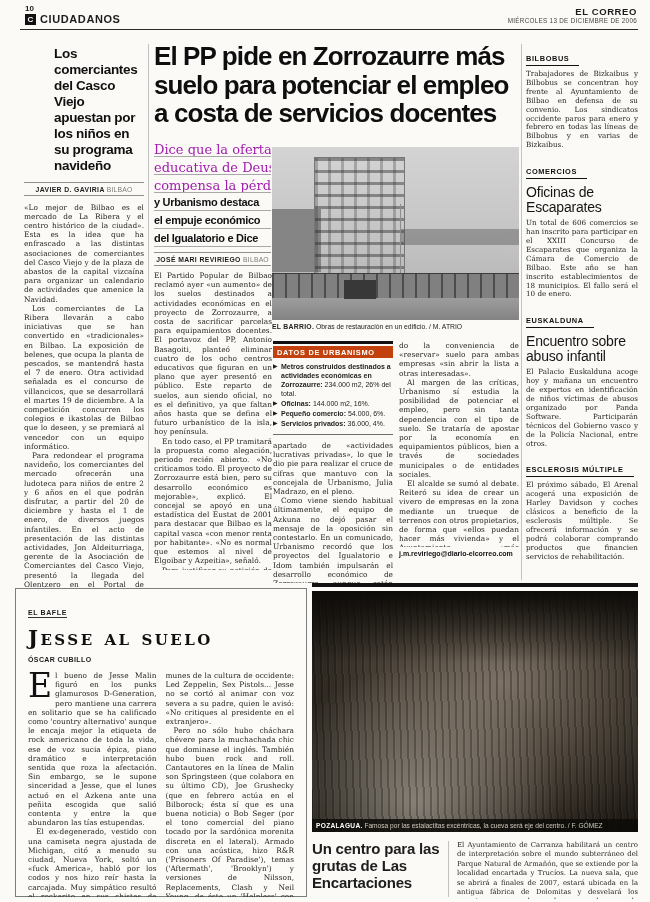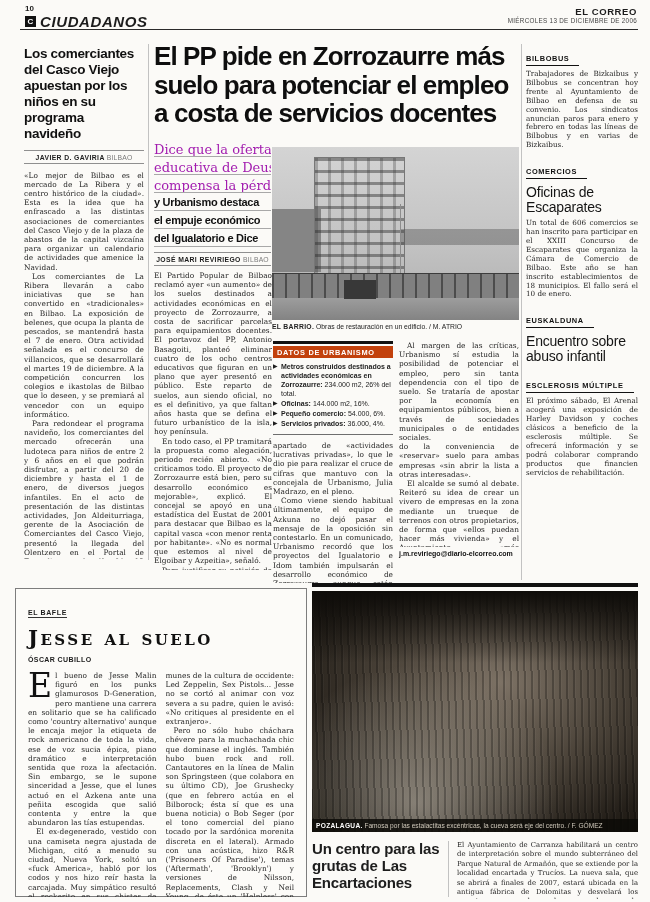--- a/index.html
+++ b/index.html
@@ -6,36 +6,36 @@
   html,body{width:650px;height:902px;}
   body{background:#fbfaf7;font-family:"DejaVu Serif",serif;color:#1c1c1c;position:relative;overflow:hidden;}
   .abs{position:absolute;}
   .sans{font-family:"Liberation Sans","DejaVu Sans",sans-serif;}
   .clip{overflow:hidden;}
 
   
   .page-num{left:25px;top:4px;font-size:8px;font-weight:bold;}
   .logo-row{left:25px;top:13px;display:flex;align-items:center;gap:4px;}
   .logo-box{display:inline-block;width:11px;height:11px;background:#111;color:#fff;font-size:8px;font-weight:bold;text-align:center;line-height:11px;}
-  .section-label{font-size:15px;font-weight:bold;letter-spacing:.6px;font-style:italic;}
+  .section-label{font-size:11px;font-weight:bold;letter-spacing:.6px;}
   .masthead{right:13px;top:6px;font-size:9.5px;font-weight:bold;letter-spacing:.6px;text-align:left;}
   .edition-date{right:13px;top:17px;font-size:6.3px;color:#444;letter-spacing:.3px;text-align:right;}
   .header-rule{left:20px;top:29px;width:618px;height:1px;background:#2a2a2a;}
 
   .vrule{width:1px;background:#c2c2c2;}
 
   
   .byline-box{border-top:1px solid #8f8f8f;border-bottom:1px solid #8f8f8f;padding:2.5px 0 2px;text-align:center;font-family:"Liberation Sans",sans-serif;font-size:6.8px;font-weight:bold;letter-spacing:.4px;white-space:nowrap;}
   .by-loc{color:#7a7a7a;font-weight:normal;letter-spacing:.2px;}
   p.body-p{font-size:7.4px;line-height:9.2px;text-align:justify;text-indent:8px;color:#242424;}
   p.body-p.np{text-indent:0;}
 
   
   #left-article{left:24px;top:46px;width:120px;}
-  #left-article h2{font-family:"Liberation Sans",sans-serif;font-size:13.5px;line-height:16px;letter-spacing:-.3px;color:#101010;}
+  #left-article h2{font-family:"Liberation Sans",sans-serif;font-size:13.5px;line-height:16px;letter-spacing:-.3px;color:#101010;margin-left:30px;}
   #left-article .byline-box{margin-top:8px;}
   #left-article .body{margin-top:7px;height:388px;}
 
   
   #main-headline{left:154px;top:42px;width:360px;font-size:26px;line-height:28.5px;font-weight:bold;letter-spacing:-.9px;color:#0e0e0e;}
   #standfirst{left:154px;top:139px;width:117px;}
   .sf-line{height:18px;padding-top:3px;border-bottom:1px solid #a8a8a8;white-space:nowrap;overflow:hidden;}
   .sf-serif{font-family:"DejaVu Serif",serif;font-size:13px;color:#a21caf;}
   .sf-bold{font-family:"Liberation Sans",sans-serif;font-weight:bold;font-size:11px;letter-spacing:-.3px;color:#111;}
   #main-byline{left:154px;top:252px;width:117px;}
@@ -175,40 +175,41 @@
       <b>Servicios privados:</b>
       <span>36.000, 4%.</span>
     </div>
   </div>
   <p class="body-p np">apartado de «actividades lucrativas privadas», lo que le dio pie para realizar el cruce de cifras que mantuvo con la concejala de Urbanismo, Julia Madrazo, en el pleno.</p>
   <p class="body-p">Como viene siendo habitual últimamente, el equipo de Azkuna no dejó pasar el mensaje de la oposición sin contestarlo. En un comunicado, Urbanismo recordó que los proyectos del Igualatorio e Idom también impulsarán el desarrollo económico de Zorrozaurre, aunque estén fuera del área como tal —en Botica Vieja y Elorrieta, respectivamente—. El PSE ya ha cuestiona-</p>
 </div>
 
 <div class="abs" id="main-col3">
   <div class="clip">
+    <p class="body-p np">do la conveniencia de «reservar» suelo para ambas empresas «sin abrir la lista a otras interesadas».</p>
     <p class="body-p">Al margen de las críticas, Urbanismo sí estudia la posibilidad de potenciar el empleo, pero sin tanta dependencia con el tipo de suelo. Se trataría de apostar por la economía en equipamientos públicos, bien a través de sociedades municipales o de entidades sociales.</p>
-    <p class="body-p np">do la conveniencia de «reservar» suelo para ambas empresas «sin abrir la lista a otras interesadas».</p>
     <p class="body-p">El alcalde se sumó al debate. Reiteró su idea de crear un vivero de empresas en la zona mediante un trueque de terrenos con otros propietarios, de forma que «ellos puedan hacer más vivienda» y el Ayuntamiento «más equipamiento». Sin embargo, Iñaki Azkuna dijo que es «ridículo» proponer ahora cambios como los que pretende el PP, oportunidad que «llegará dentro de dos o tres años». No para Basagoiti, que pide «hacer ya la petición».</p>
   </div>
   <div class="email-line">j.m.reviriego@diario-elcorreo.com</div>
 </div>
 
 <aside class="abs clip" id="sidebar">
   <div class="brief">
     <div class="brief-section">BILBOBUS</div>
-    <div class="brief-text">Trabajadores de Bizkaibus y Bilbobus se concentran hoy frente al Ayuntamiento de Bilbao en defensa de su convenio. Los sindicatos anuncian paros para enero y febrero en todas las líneas de Bilbobus y en varias de Bizkaibus.</div>
+    <div class="brief-text">Trabajadores de Bizkaibus y Bilbobus se concentran hoy frente al Ayuntamiento de Bilbao en defensa de su convenio. Los sindicatos occidente paros para enero y febrero en todas las líneas de Bilbobus y en varias de Bizkaibus.</div>
   </div>
   <div class="brief">
     <div class="brief-section">COMERCIOS</div>
     <div class="brief-title">Oficinas de Escaparates</div>
     <div class="brief-text">Un total de 606 comercios se han inscrito para participar en el XXIII Concurso de Escaparates que organiza la Cámara de Comercio de Bilbao. Este año se han inscrito establecimientos de 18 municipios. El fallo será el 10 de enero.</div>
   </div>
   <div class="brief">
     <div class="brief-section">EUSKALDUNA</div>
     <div class="brief-title">Encuentro sobre abuso infantil</div>
+    <div class="brief-text">El Palacio Euskalduna acoge hoy y mañana un encuentro de expertos en identificación de niños víctimas de abusos organizado por Panda Software. Participarán técnicos del Gobierno vasco y de la Policía Nacional, entre otros.</div>
   </div>
   <div class="brief">
     <div class="brief-section">ESCLEROSIS MÚLTIPLE</div>
     <div class="brief-text">El próximo sábado, El Arenal acogerá una exposición de Harley Davidson y coches clásicos a beneficio de la esclerosis múltiple. Se ofrecerá información y se podrá colaborar comprando productos que financien servicios de rehabilitación.</div>
   </div>
 </aside>
 
 <section class="abs" id="review-box">
   <span class="kicker">EL BAFLE</span>
   <h2 id="review-headline">Jesse al suelo</h2>

